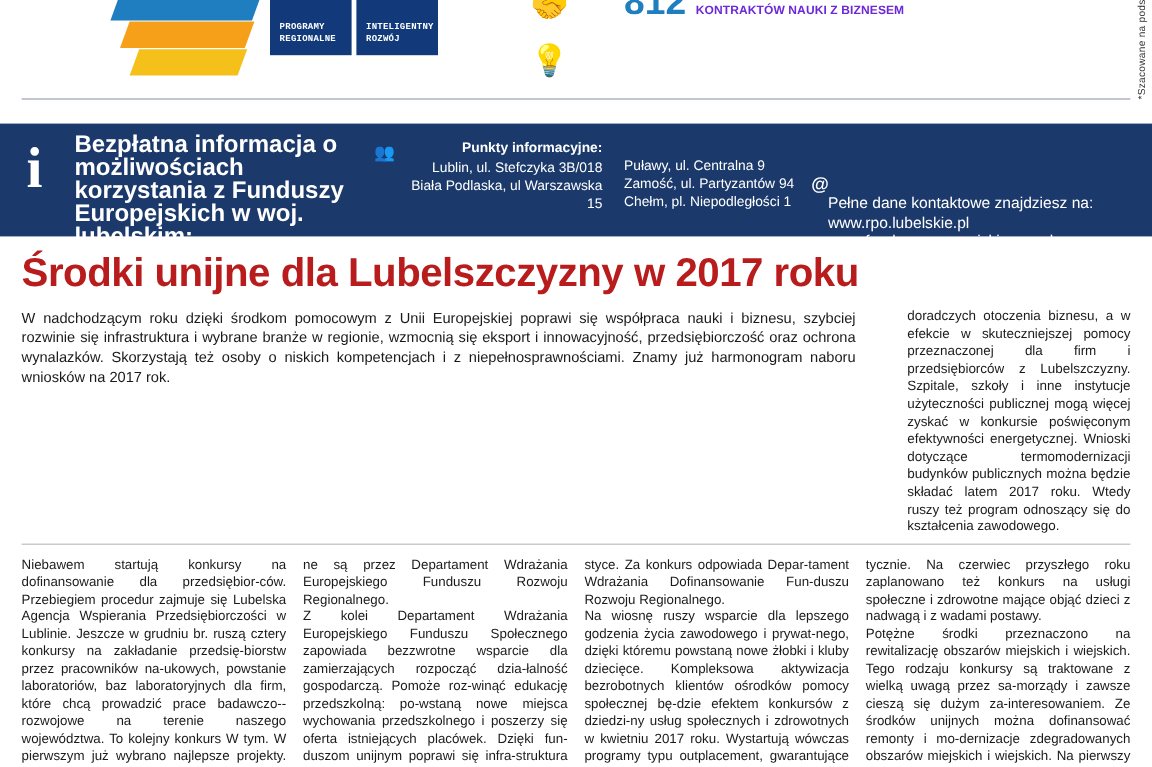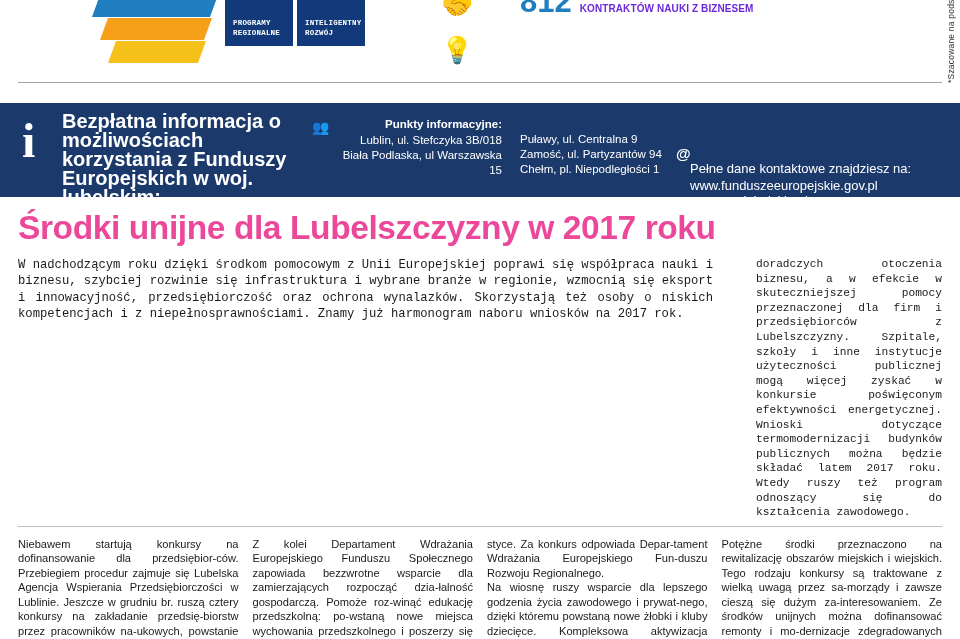--- a/index.html
+++ b/index.html
@@ -174,29 +174,28 @@
     font-weight: bold;
   }
 
   
   .headline {
     margin: 12px 18px 0 18px;
     font-size: 33.5px;
     font-weight: bold;
     letter-spacing: -.4px;
     line-height: 38px;
-    color: #ec4899;
+    color: #b91c1c;
   }
 
   
   .lead-wrap {
     display: flex;
     margin: 10px 18px 0 18px;
     gap: 0;
-    font-family: Liberation Mono, monospace;
   }
   .lead {
     flex: 1 1 auto;
     font-size: 12.2px;
     line-height: 16.4px;
     text-align: justify;
   }
   .lead-side {
     flex: 0 0 186px;
     font-size: 11.2px;
@@ -281,49 +280,51 @@
 
   <div class="info-addr">
     <div>Puławy, ul. Centralna 9</div>
     <div>Zamość, ul. Partyzantów 94</div>
     <div>Chełm, pl. Niepodległości 1</div>
   </div>
 
   <div class="at-ico">@</div>
   <div class="info-right">
     <div class="r1">Pełne dane kontaktowe znajdziesz na:</div>
+    <div>www.rpo.lubelskie.pl</div>
     <div>www.funduszeeuropejskie.gov.pl</div>
-    <div>www.rpo.lubelskie.pl</div>
   </div>
 </div>
 
 <h1 class="headline">Środki unijne dla Lubelszczyzny w 2017 roku</h1>
 
 <div class="lead-wrap">
   <div class="lead">W nadchodzącym roku dzięki środkom pomocowym z Unii Europejskiej poprawi się współpraca nauki i biznesu, szybciej rozwinie się infrastruktura i wybrane branże w regionie, wzmocnią się eksport i innowacyjność, przedsiębiorczość oraz ochrona wynalazków. Skorzystają też osoby o niskich kompetencjach i z niepełnosprawnościami. Znamy już harmonogram naboru wniosków na 2017 rok.</div>
   <div class="lead-side">doradczych otoczenia biznesu, a w efekcie w skuteczniejszej pomocy przeznaczonej dla firm i przedsiębiorców z Lubelszczyzny. Szpitale, szkoły i inne instytucje użyteczności publicznej mogą więcej zyskać w konkursie poświęconym efektywności energetycznej. Wnioski dotyczące termomodernizacji budynków publicznych można będzie składać latem 2017 roku. Wtedy ruszy też program odnoszący się do kształcenia zawodowego.</div>
 </div>
 
 <div class="rule-thin"></div>
 
 <div class="cols">
 
   <div class="col">
     <p>Niebawem startują konkursy na dofinansowanie dla przedsiębior-ców. Przebiegiem procedur zajmuje się Lubelska Agencja Wspierania Przedsiębiorczości w Lublinie. Jeszcze w grudniu br. ruszą cztery konkursy na zakładanie przedsię-biorstw przez pracowników na-ukowych, powstanie laboratoriów, baz laboratoryjnych dla firm, które chcą prowadzić prace badawczo--rozwojowe na terenie naszego województwa. To kolejny konkurs W tym. W pierwszym już wybrano najlepsze projekty. Dofinansowanie otrzymało 41 przedsiębiorców.</p>
 
   </div>
 
   <div class="col">
+    <p>ne są przez Departament Wdrażania Europejskiego Funduszu Rozwoju Regionalnego.</p>
     <p>Z kolei Departament Wdrażania Europejskiego Funduszu Społecznego zapowiada bezzwrotne wsparcie dla zamierzających rozpocząć dzia-łalność gospodarczą. Pomoże roz-winąć edukację przedszkolną: po-wstaną nowe miejsca wychowania przedszkolnego i poszerzy się oferta istniejących placówek. Dzięki fun-duszom unijnym poprawi się infra-struktura ochrony zdrowia. Przyjmo-wanie wniosków do tych konkursów zacznie się w marcu 2017 roku.</p>
 
   </div>
 
   <div class="col">
-    <p>styce. Za konkurs odpowiada Depar-tament Wdrażania Europejskiego Fun-duszu Rozwoju Regionalnego.</p>
+    <p>styce. Za konkurs odpowiada Depar-tament Wdrażania Dofinansowanie Fun-duszu Rozwoju Regionalnego.</p>
     <p>Na wiosnę ruszy wsparcie dla lepszego godzenia życia zawodowego i prywat-nego, dzięki któremu powstaną nowe żłobki i kluby dziecięce. Kompleksowa aktywizacja bezrobotnych klientów ośrodków pomocy społecznej bę-dzie efektem konkursów z dziedzi-ny usług społecznych i zdrowotnych w kwietniu 2017 roku. Wystartują wówczas programy typu outplacement, gwarantujące prze-kwalifikowanie siebie. Obejmują one np. kompleksowe doradztwo, pośrednic-two pracy, szkolenia, porady, wspar-cie merytoryczne i organizacyjne dla rozpoczynających działalność gospo-</p>
   </div>
 
   <div class="col">
+    <p>tycznie. Na czerwiec przyszłego roku zaplanowano też konkurs na usługi społeczne i zdrowotne mające objąć dzieci z nadwagą i z wadami postawy.</p>
     <p>Potężne środki przeznaczono na rewitalizację obszarów miejskich i wiejskich. Tego rodzaju konkursy są traktowane z wielką uwagą przez sa-morządy i zawsze cieszą się dużym za-interesowaniem. Ze środków unijnych można dofinansować remonty i mo-dernizacje zdegradowanych obszarów miejskich i wiejskich. Na pierwszy konkurs (dla miast) przeznaczono po 200 mln zł, a na drugi (dla wsi) 185,5 mln zł.</p>
 
   </div>
 
 </div>
 
 </body></html>

